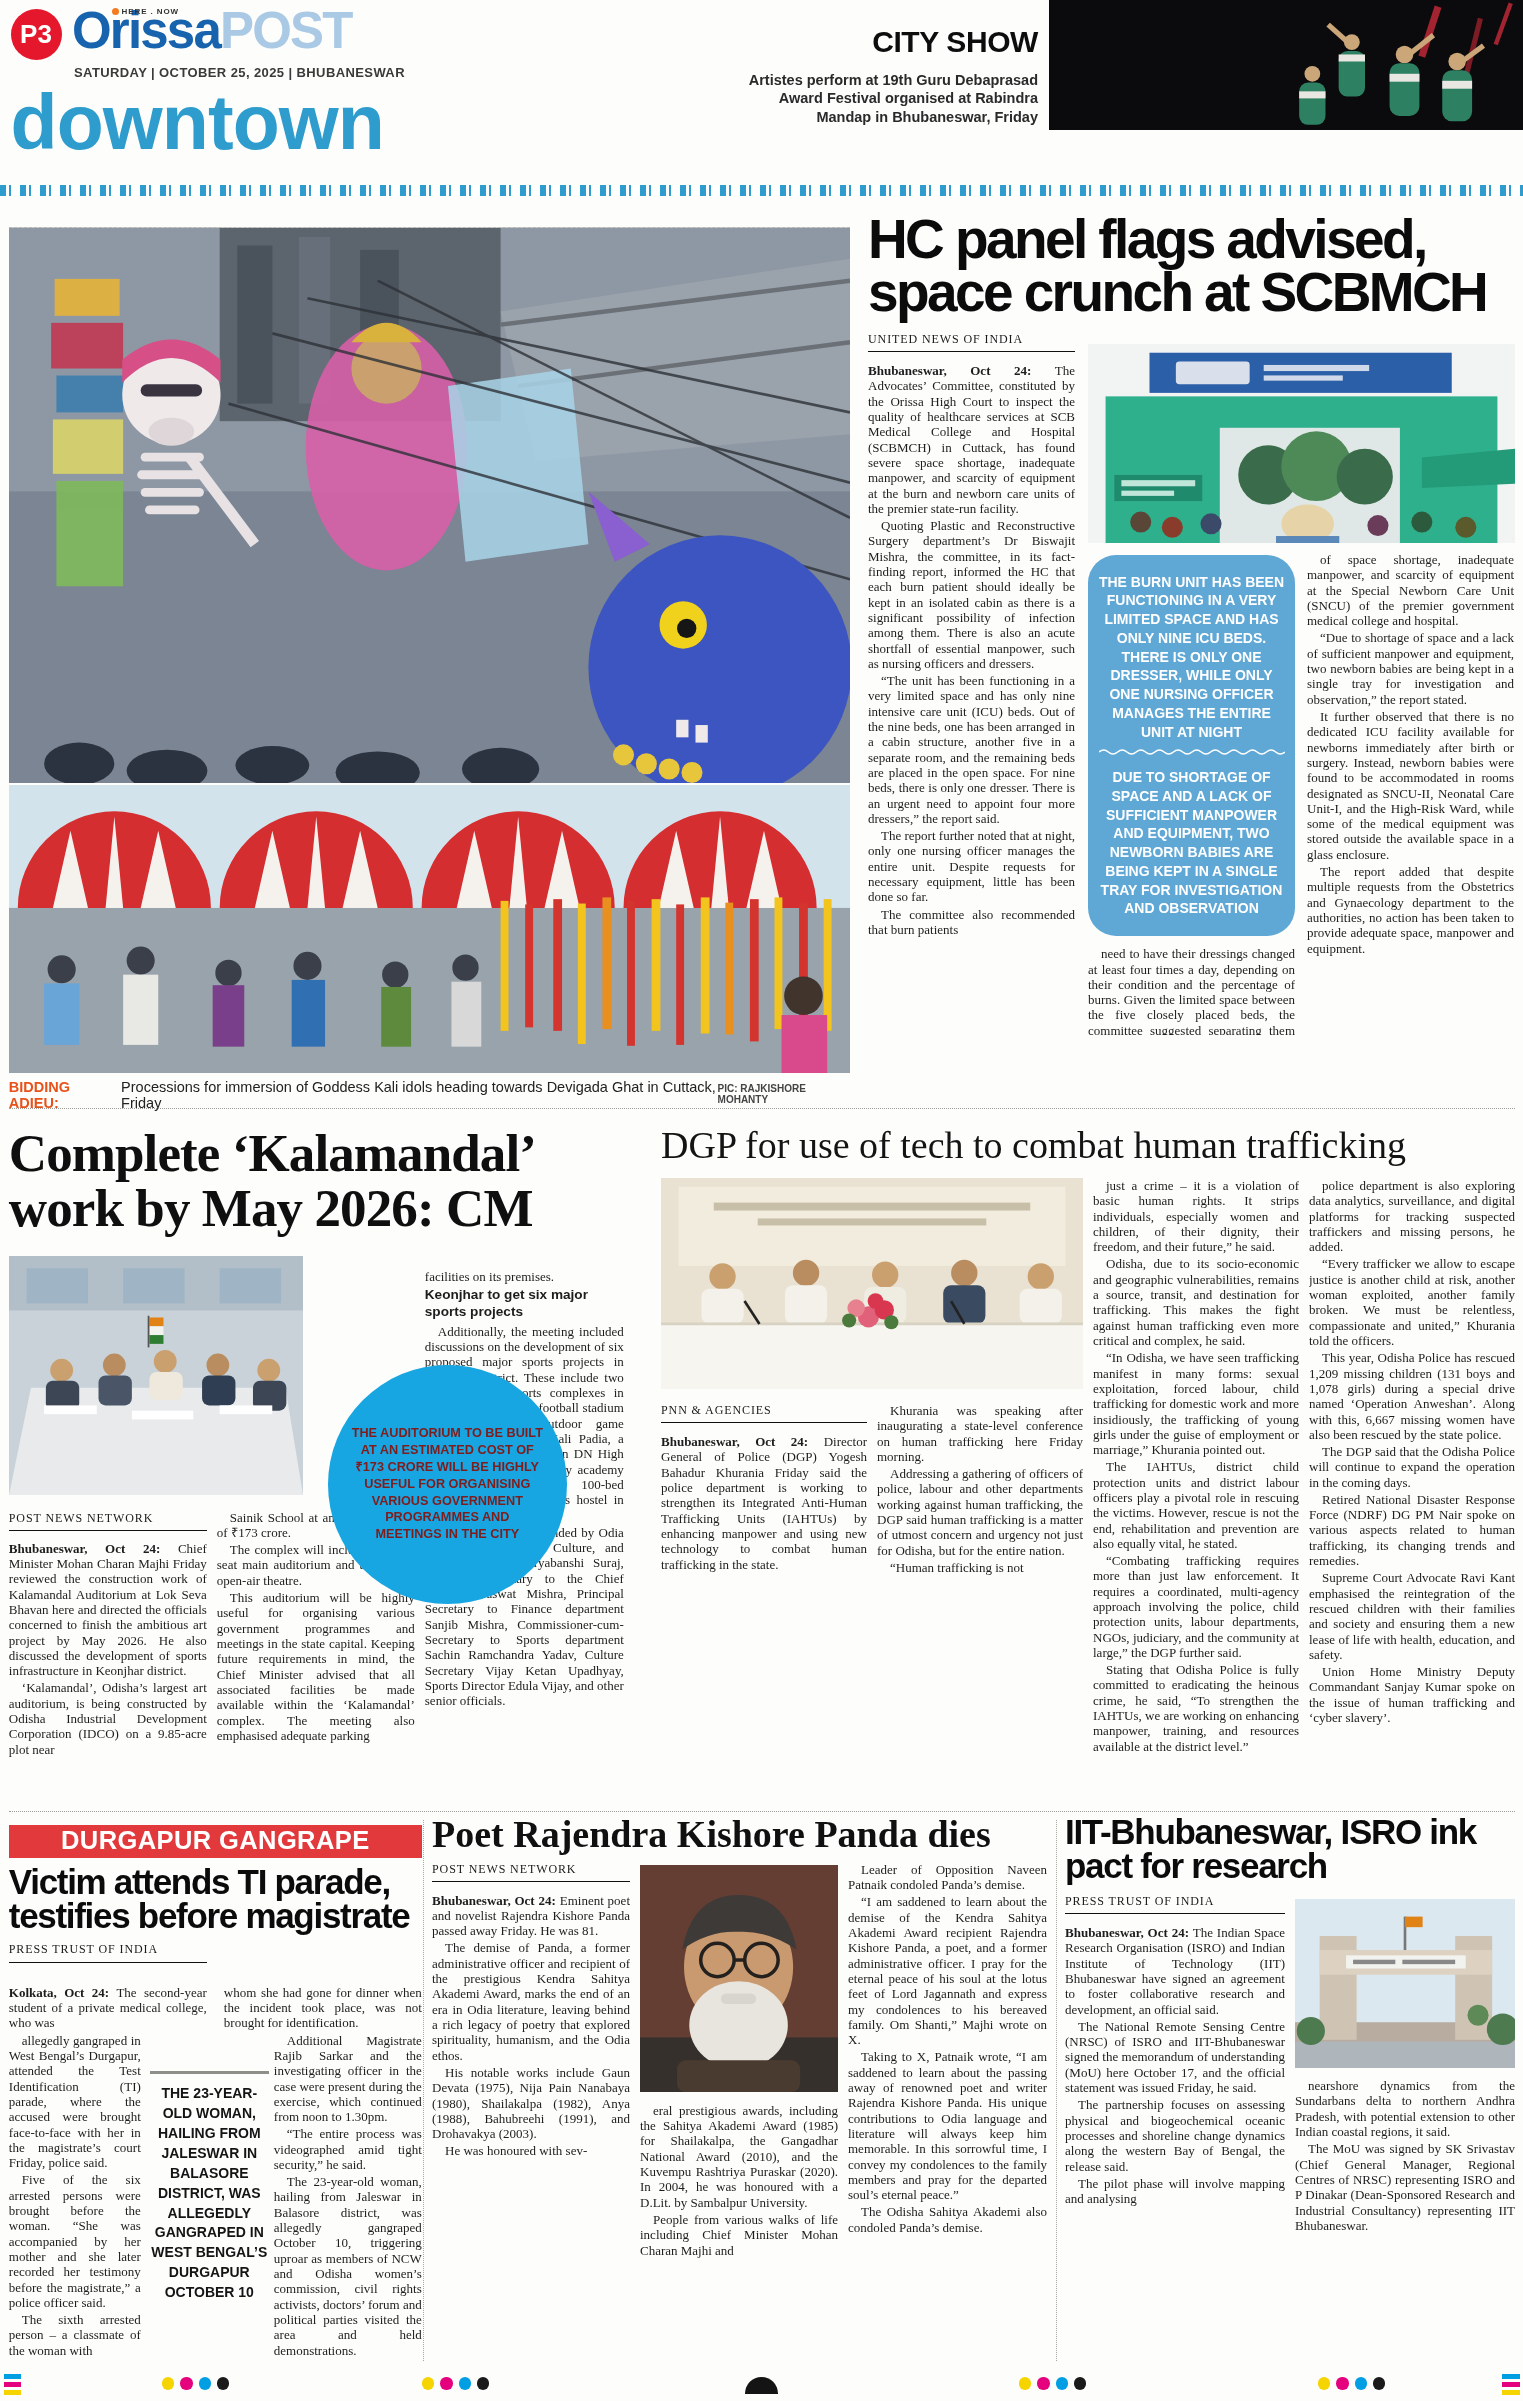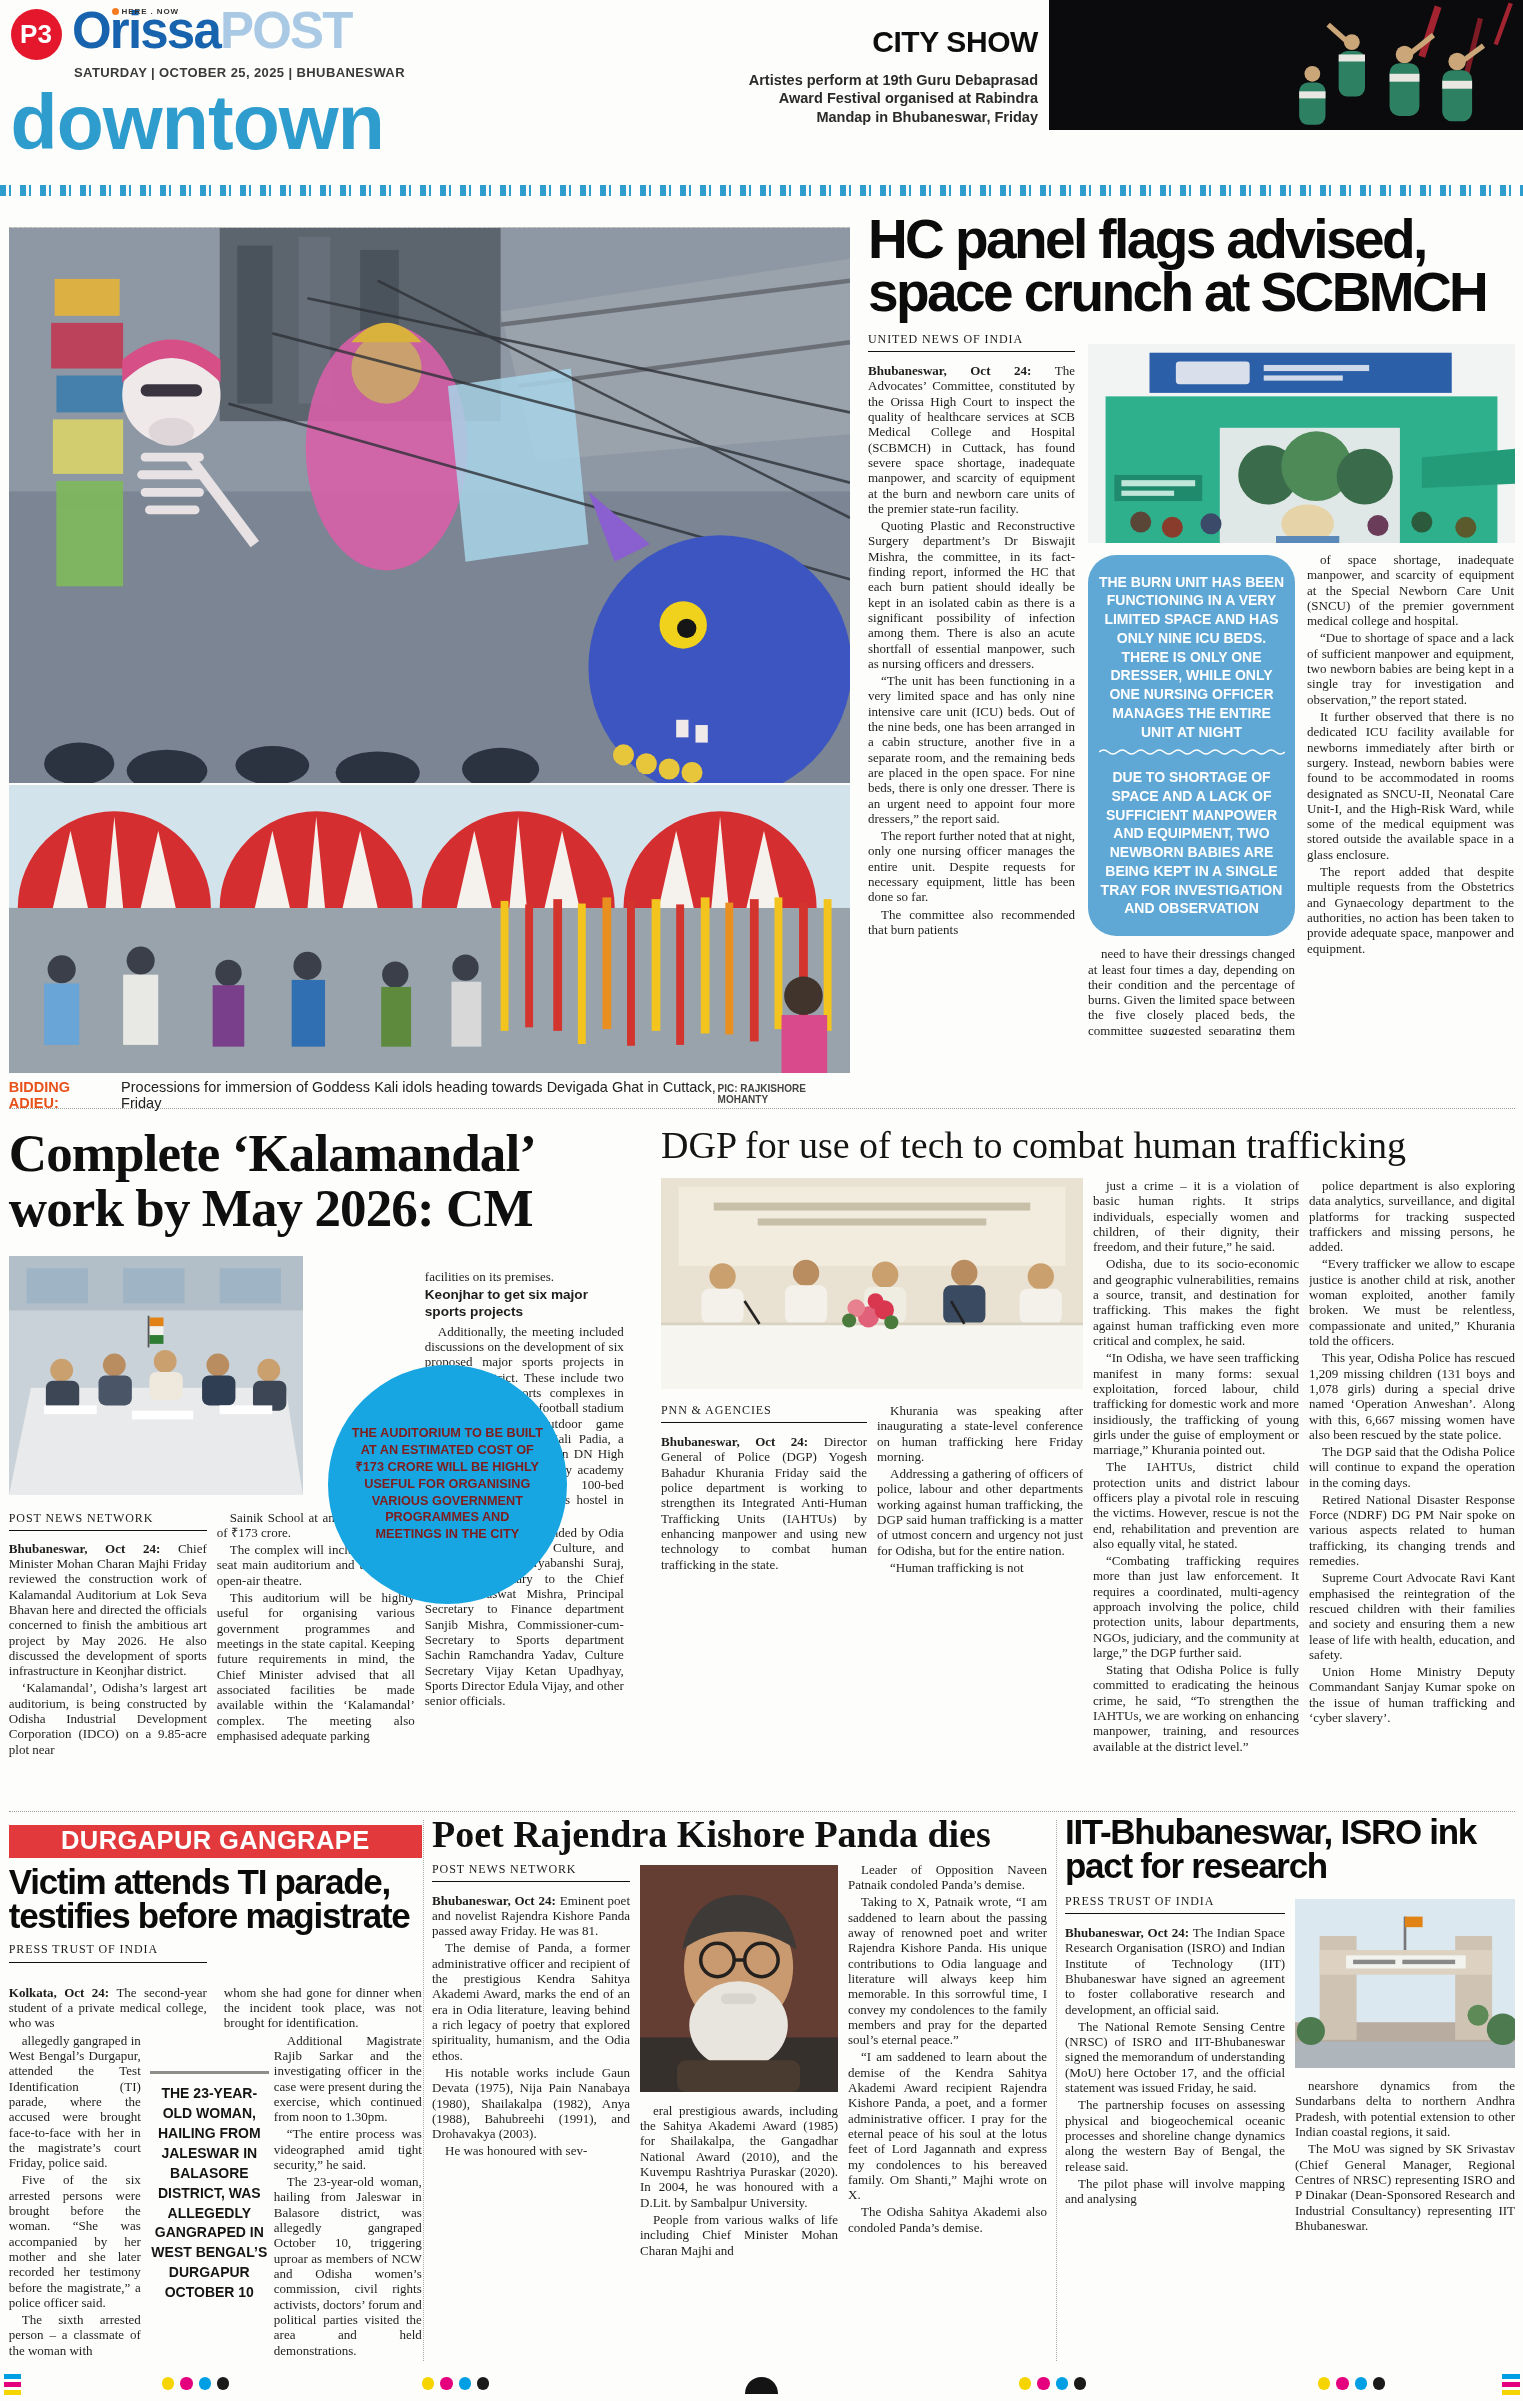--- a/index.html
+++ b/index.html
@@ -545,22 +545,22 @@
       </div>
       <div class="poet-c2 col">
           <div>
             <p class="bp">eral prestigious awards, including the Sahitya Akademi Award (1985) for Shailakalpa, the Gangadhar National Award (2010), and the Kuvempu Rashtriya Puraskar (2020). In 2004, he was honoured with a D.Lit. by Sambalpur University.</p>
             <p class="bp">People from various walks of life including Chief Minister Mohan Charan Majhi and</p>
           </div>
         </div>
       <div class="poet-c3 col">
           <div>
             <p class="bp">Leader of Opposition Naveen Patnaik condoled Panda’s demise.</p>
+            <p class="bp">“I am saddened to learn about the demise of the Kendra Sahitya Akademi Award recipient Rajendra Kishore Panda, a poet, and a former administrative officer. I pray for the eternal peace of his soul at the lotus feet of Lord Jagannath and express my condolences to his bereaved family. Om Shanti,” Majhi wrote on X.</p>
             <p class="bp">Taking to X, Patnaik wrote, “I am saddened to learn about the passing away of renowned poet and writer Rajendra Kishore Panda. His unique contributions to Odia language and literature will always keep him memorable. In this sorrowful time, I convey my condolences to the family members and pray for the departed soul’s eternal peace.”</p>
-            <p class="bp">“I am saddened to learn about the demise of the Kendra Sahitya Akademi Award recipient Rajendra Kishore Panda, a poet, and a former administrative officer. I pray for the eternal peace of his soul at the lotus feet of Lord Jagannath and express my condolences to his bereaved family. Om Shanti,” Majhi wrote on X.</p>
             <p class="bp">The Odisha Sahitya Akademi also condoled Panda’s demise.</p>
           </div>
         </div>
     </div>
   </div>
 
   <div class="iit">
     <div class="h-sans-md">IIT-Bhubaneswar, ISRO ink pact for research</div>
     <div class="iit-body">
       <div class="iit-c1 col">

